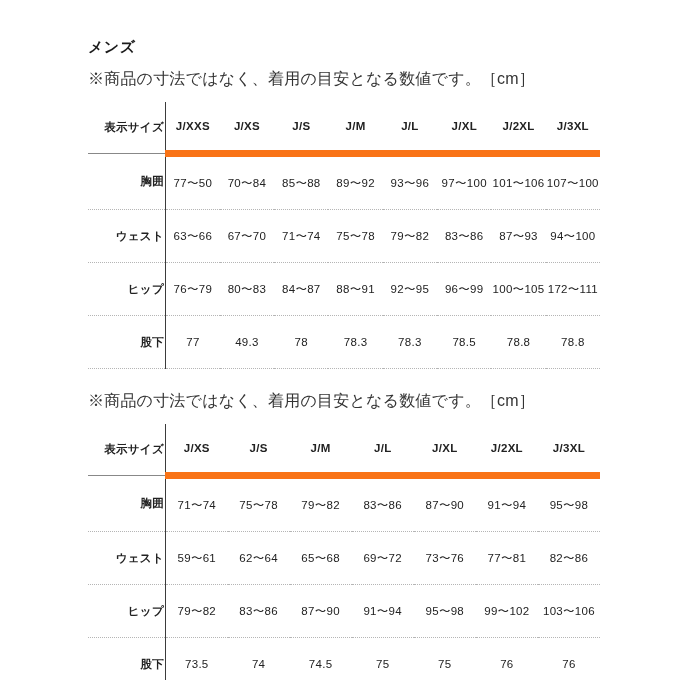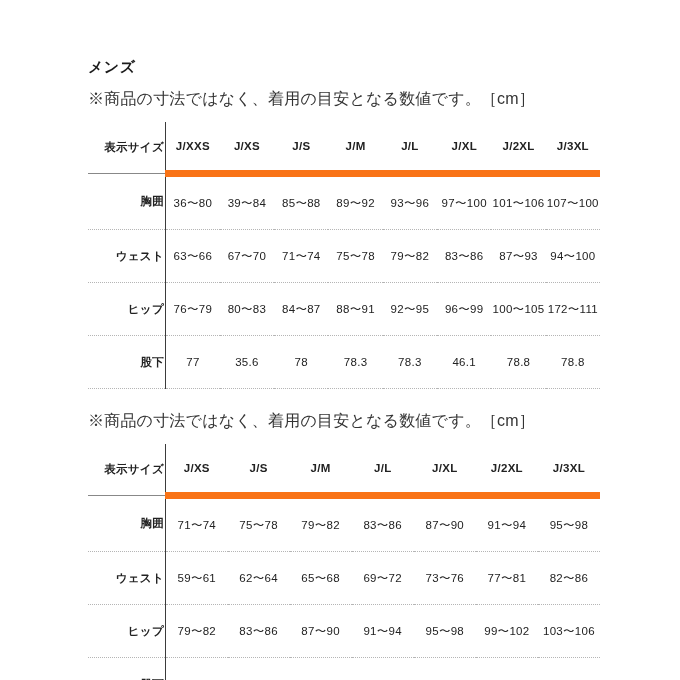--- a/index.html
+++ b/index.html
@@ -11,21 +11,21 @@
     height: 680px;
     background: #ffffff;
     font-family: "Liberation Sans", sans-serif;
     color: #222222;
     -webkit-font-smoothing: antialiased;
   }
   .page {
     width: 680px;
     height: 680px;
     box-sizing: border-box;
-    padding: 48px 80px 0 88px;
+    padding: 28px 80px 0 88px;
     position: relative;
   }
   .section {
     margin-bottom: 4px;
   }
   .section-title {
     font-size: 15px;
     font-weight: bold;
     letter-spacing: 0.5px;
     color: #1a1a1a;
@@ -92,22 +92,22 @@
           <th>J/M</th>
           <th>J/L</th>
           <th>J/XL</th>
           <th>J/2XL</th>
           <th>J/3XL</th>
         </tr>
       </thead>
       <tbody>
         <tr>
           <td class="rowhead">胸囲</td>
-          <td>36〜80</td>
-          <td>39〜84</td>
+          <td>77〜50</td>
+          <td>70〜84</td>
           <td>85〜88</td>
           <td>89〜92</td>
           <td>93〜96</td>
           <td>97〜100</td>
           <td>101〜106</td>
           <td>107〜100</td>
         </tr>
         <tr>
           <td class="rowhead">ウェスト</td>
           <td>63〜66</td>
@@ -126,25 +126,25 @@
           <td>84〜87</td>
           <td>88〜91</td>
           <td>92〜95</td>
           <td>96〜99</td>
           <td>100〜105</td>
           <td>172〜111</td>
         </tr>
         <tr>
           <td class="rowhead">股下</td>
           <td>77</td>
-          <td>35.6</td>
+          <td>49.3</td>
           <td>78</td>
           <td>78.3</td>
           <td>78.3</td>
-          <td>46.1</td>
+          <td>78.5</td>
           <td>78.8</td>
           <td>78.8</td>
         </tr>
       </tbody>
     </table>
   </div>
 
   <div class="spacer-gap"></div>
 
   <div class="section">

